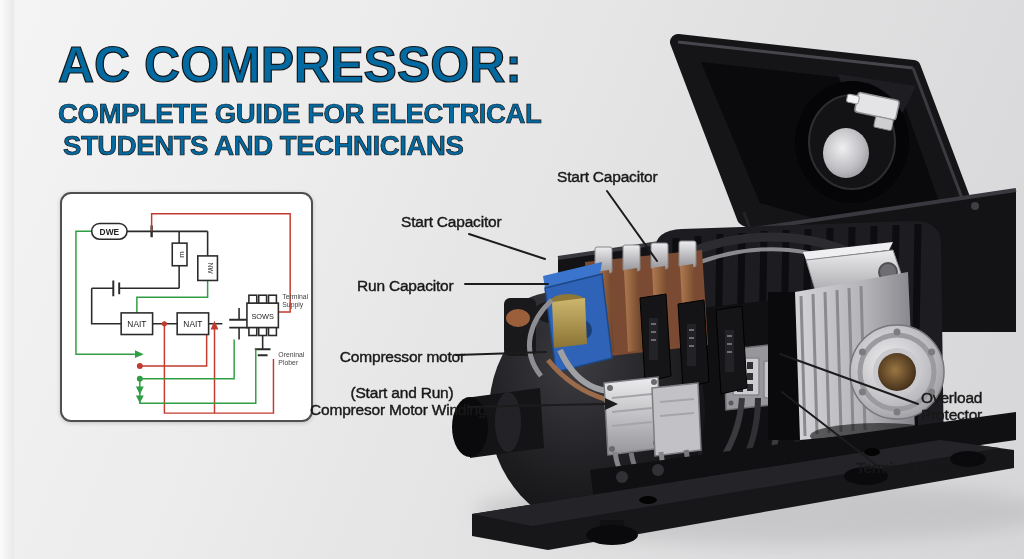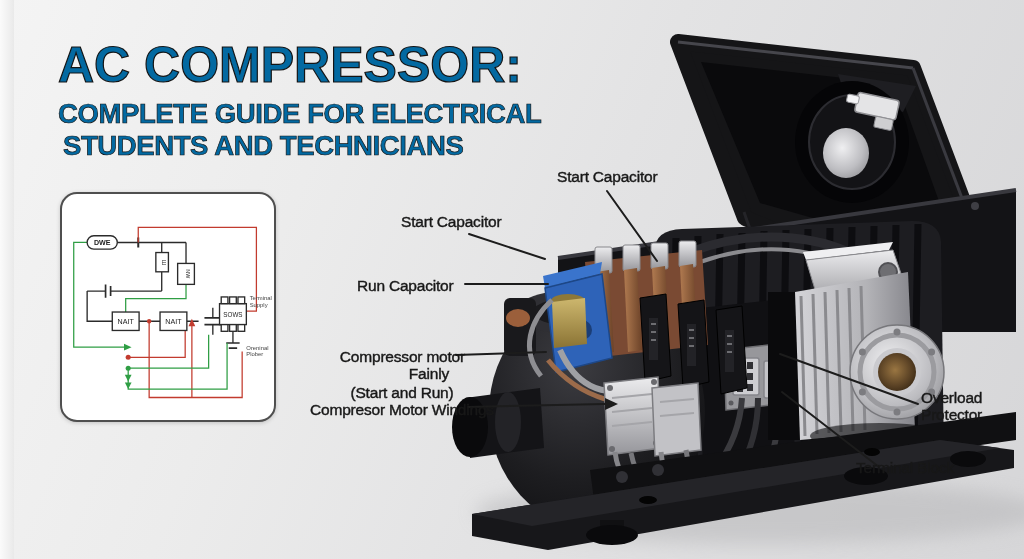--- a/index.html
+++ b/index.html
@@ -12,22 +12,22 @@
     background:linear-gradient(90deg,#fbfbfb,#e9e9e9);}
   
   #title{position:absolute;left:58px;top:40px;color:#0369a1;z-index:6;}
   #title .t1{font-size:50px;font-weight:700;letter-spacing:0px;line-height:1.0;
     -webkit-text-stroke:1.2px #141414;}
   #title .t2{font-size:27.5px;font-weight:700;letter-spacing:-0.4px;margin-top:8px;
     -webkit-text-stroke:0.7px #141414;}
   #title .t3{font-size:27.5px;font-weight:700;letter-spacing:-0.4px;margin-left:5px;
     -webkit-text-stroke:0.7px #141414;}
   
-  #schematic-panel{position:absolute;left:60px;top:192px;width:216px;height:230px;
-    background:#ffffff;border:2px solid #4f4f4f;border-radius:17px;box-sizing:border-box;
+  #schematic-panel{position:absolute;left:60px;top:192px;width:253px;height:230px;
+    background:#ffffff;border:2px solid #4f4f4f;border-radius:11px;box-sizing:border-box;
     box-shadow:0 1px 4px rgba(0,0,0,0.18);z-index:5;}
   #schematic-panel svg{display:block;width:100%;height:100%;}
   
   .lbl{position:absolute;font-weight:400;font-size:15.5px;line-height:1.1;
     color:#181818;letter-spacing:-0.2px;white-space:nowrap;z-index:8;
     -webkit-text-stroke:0.4px #181818;}
   #lbl-start-top{left:557px;top:168px;}
   #lbl-start-mid{left:401px;top:213px;}
   #lbl-run{left:357px;top:277px;}
   #lbl-motor{left:330px;top:333px;width:135px;text-align:right;margin-top:15px;}
@@ -358,21 +358,20 @@
     <path d="M918,404 L780,354"></path>
     <path d="M879,467 L782,392"></path>
   </g>
 </svg>
 
 <div class="lbl" id="lbl-start-top">Start Capacitor</div>
 <div class="lbl" id="lbl-start-mid">Start Capacitor</div>
 <div class="lbl" id="lbl-run">Run Capacitor</div>
 <div class="lbl" id="lbl-motor">
   <div>Compressor motor</div>
-  <div style="padding-right:16px;">Fainly</div>
 </div>
 <div class="lbl" id="lbl-windings">
   <div>(Start and Run)</div>
   <div>Compresor Motor Windings</div>
 </div>
 <div class="lbl" id="lbl-overload">
   <div>Overload</div>
   <div>Protector</div>
 </div>
 <div class="lbl" id="lbl-terminal">Terminal Block</div>

